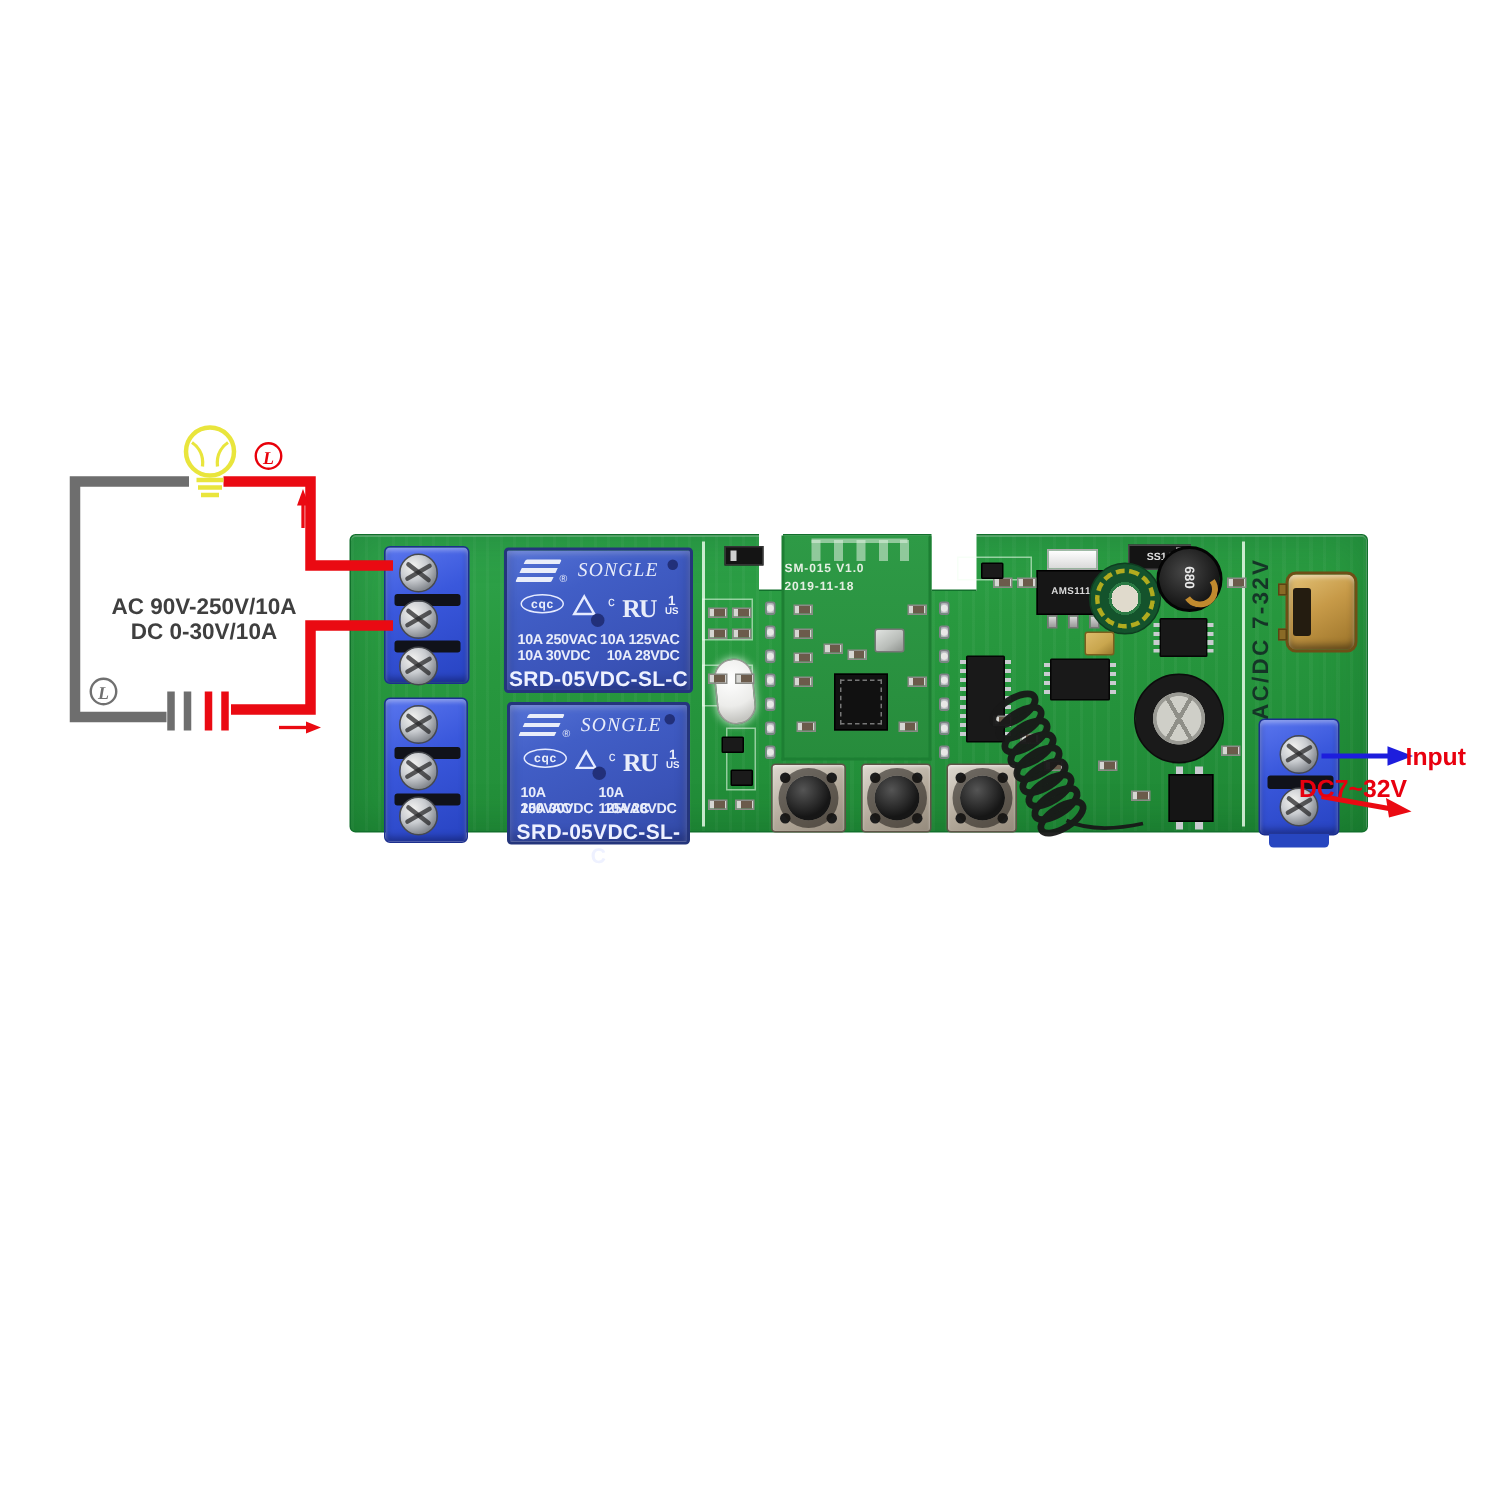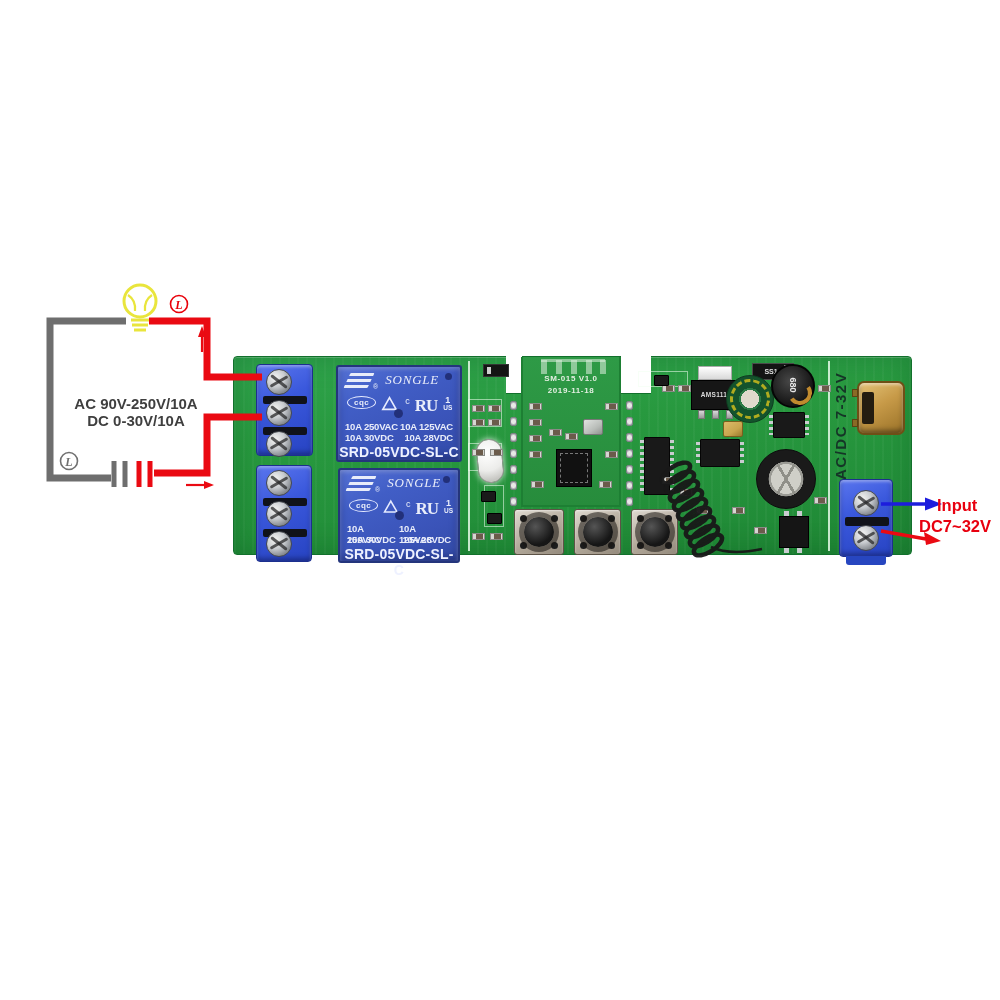--- a/index.html
+++ b/index.html
@@ -54,21 +54,21 @@
   .rmodel{position:absolute;left:0;right:0;text-align:center;font-size:14px;font-weight:700;
     letter-spacing:.2px;color:#eef1ff;}
   .rhole{position:absolute;width:9px;height:9px;border-radius:50%;background:#22307a;}
   .rdot{position:absolute;width:7px;height:7px;border-radius:50%;background:#22307a;}
 
   
   .module{position:absolute;left:287px;top:0;width:100px;height:150px;
     background:linear-gradient(180deg,#2e9a46,#278c3c);border:2px solid #1d7f33;border-top:none;}
   .abar{position:absolute;top:3px;width:6px;height:14px;background:rgba(225,240,226,.55);}
   .abartop{position:absolute;top:2px;left:18px;width:64px;height:3px;background:rgba(225,240,226,.55);}
-  .msilk{position:absolute;left:0;right:0;text-align:center;font-size:8px;font-weight:700;
+  .msilk{position:absolute;left:0;right:0;text-align:left;font-size:8px;font-weight:700;
     color:#e4efe2;letter-spacing:.6px;}
   .qfn{position:absolute;background:#111;border:1px solid #000;}
   .qfn::after{content:"";position:absolute;inset:3px;border:1px dashed #777;}
   .xtal{position:absolute;background:linear-gradient(145deg,#e0e3e0,#b9bdb9 60%,#8f938f);
     border:1px solid #777;border-radius:2px;}
   .xtal2{position:absolute;background:linear-gradient(145deg,#ddbb6a,#c9a64e 60%,#9a7a2e);
     border:1px solid #7a5f1e;border-radius:2px;}
 
   
   .tact{position:absolute;width:50px;height:46px;border-radius:3px;border:1px solid #5d5346;
@@ -391,15 +391,15 @@
       <line x1="881" y1="504" x2="927" y2="504" stroke="#1d1ddd" stroke-width="3.4"></line>
       <polygon points="925,497.5 925,510.5 942,504" fill="#1d1ddd"></polygon>
     </g>
     <g>
       <line x1="881" y1="531" x2="926" y2="539" stroke="#ea0a12" stroke-width="3.4"></line>
       <polygon points="924,532 926,545 941,541" fill="#ea0a12"></polygon>
     </g>
   </svg>
 
   <div class="ann" style="left:937px;top:497px;">Input</div>
-  <div class="ann" style="left:919px;top:518px;">DC7~32V</div>
+  <div class="ann" style="left:866px;top:518px;">DC7~32V</div>
 
 </div>
 
 </body></html>

